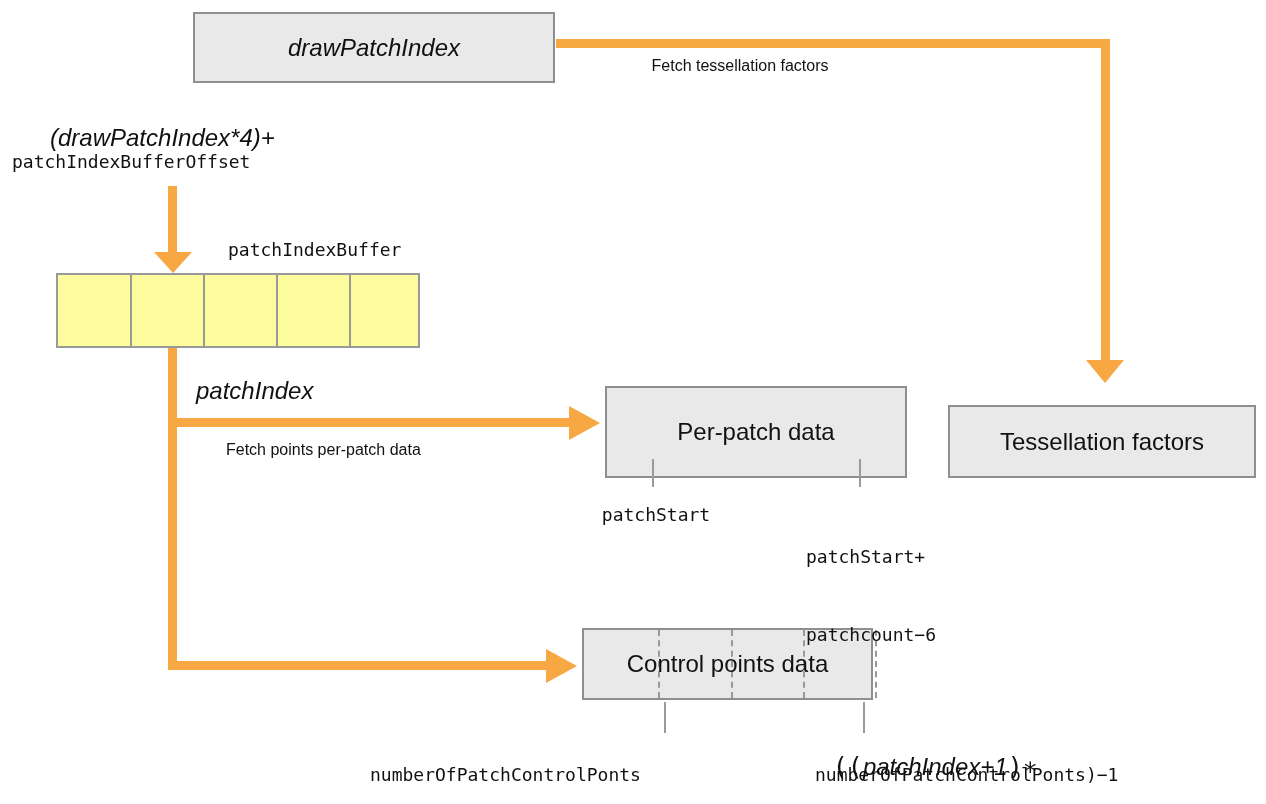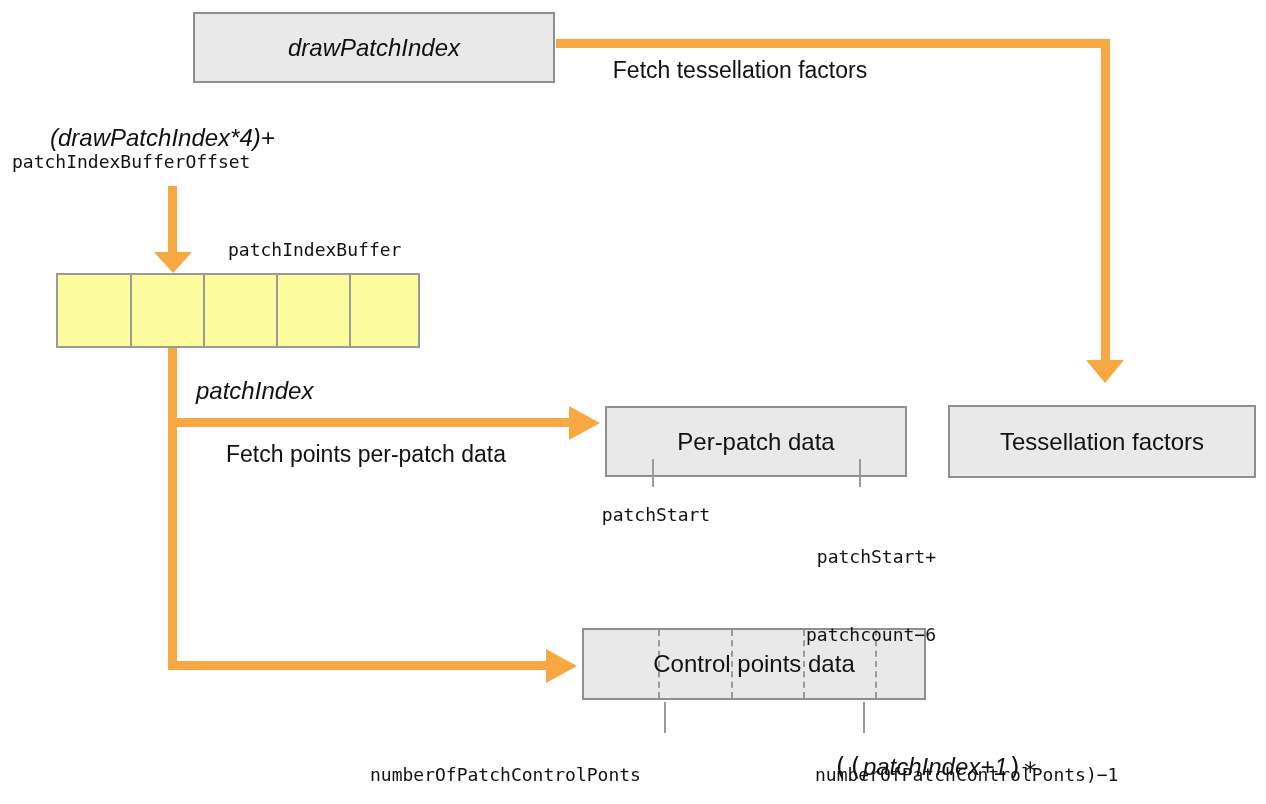--- a/index.html
+++ b/index.html
@@ -46,24 +46,24 @@
   .ohead-right{
     position:absolute;width:0;height:0;
     border-top:17px solid transparent;
     border-bottom:17px solid transparent;
     border-left:31px solid #F7A843;
   }
   
   .tick{position:absolute;width:2px;background:#9A9A9A;}
   
   .lbl{position:absolute;white-space:pre;}
-  .sans{font-size:23px;}
+  .sans{font-size:16px;}
   .ital{font-style:italic;font-size:24px;}
   .mono{font-family:"DejaVu Sans Mono",monospace;font-size:18px;line-height:26px;}
-  .center{transform:translateX(-50%);text-align:right;}
+  .center{transform:translateX(-50%);text-align:left;}
   .mixed .ital-frag{font-style:italic;font-size:24px;font-family:"Liberation Sans",sans-serif;}
   .mixed .mono-frag{font-family:"DejaVu Sans Mono",monospace;font-size:25px;}
 </style>
 </head>
 <body>
 
 <div class="stage">
 
   <div class="oseg" style="left:556px;top:39px;width:550px;height:9px;"></div>
   <div class="oseg" style="left:1101px;top:39px;width:9px;height:322px;"></div>
@@ -79,25 +79,25 @@
   <div class="ohead-right" style="left:546px;top:649px;"></div>
 
   <div class="gbox italic" style="left:193px;top:12px;width:362px;height:71px;">
     <span>drawPatchIndex</span>
   </div>
 
   <div class="gbox" style="left:948px;top:383px;width:308px;height:73px;margin-top:22px;">
     <span>Tessellation factors</span>
   </div>
 
-  <div class="gbox" style="left:605px;top:386px;width:302px;height:71px;margin-top:20px;">
+  <div class="gbox" style="left:605px;top:386px;width:302px;height:92px;">
     <span>Per-patch data</span>
   </div>
 
-  <div class="gbox" style="left:582px;top:628px;width:344px;height:72px;">
+  <div class="gbox" style="left:582px;top:628px;width:291px;height:72px;">
     <div class="dash-divider" style="left:74px;"></div>
     <div class="dash-divider" style="left:147px;"></div>
     <div class="dash-divider" style="left:219px;"></div>
     <div class="dash-divider" style="left:291px;"></div>
     <span style="position:relative;">Control points data</span>
   </div>
 
   <div class="buffer" style="left:56px;top:273px;width:364px;height:75px;">
     <div class="cell-divider" style="left:72px;"></div>
     <div class="cell-divider" style="left:145px;"></div>

